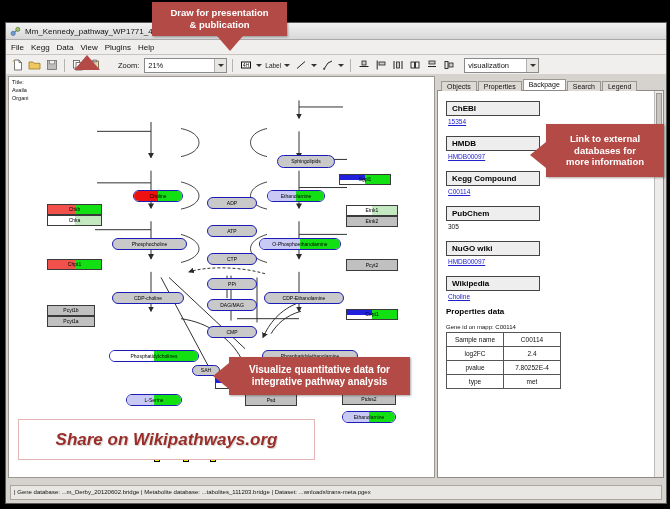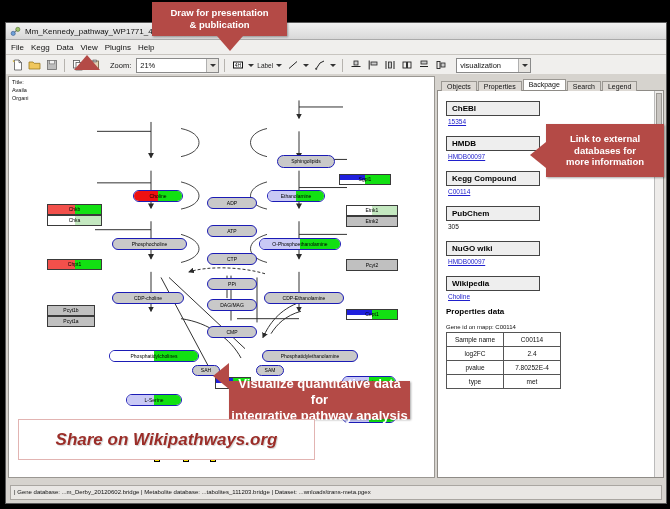--- a/index.html
+++ b/index.html
@@ -16,21 +16,21 @@
   .titlebar .tb-text{font-size:8px;color:#111;white-space:nowrap;}
 
   .menubar{height:14px;background:#f0efed;display:flex;align-items:center;padding-left:5px;
            border-bottom:1px solid #c8c5c0;}
   .menubar .mi{font-size:8px;color:#111;margin-right:7px;cursor:default;}
 
   .toolbar{height:20px;background:#f0efed;display:flex;align-items:center;padding-left:4px;
            border-bottom:1px solid #b9b6b1;gap:2px;}
   .tbtn{width:15px;height:15px;display:flex;align-items:center;justify-content:center;}
   .tbtn svg{display:block;}
-  .zoomlbl{font-size:7.5px;color:#111;margin-left:6px;margin-right:3px;}
+  .zoomlbl{font-size:7.5px;color:#111;margin-left:14px;margin-right:3px;}
   .combo{height:13px;background:#fff;border:1px solid #8a8a8a;display:flex;align-items:center;
          font-size:7.5px;color:#111;padding-left:3px;position:relative;}
   .combo .arw{position:absolute;right:0;top:0;bottom:0;width:11px;background:#e8e6e2;
               border-left:1px solid #b0b0b0;display:flex;align-items:center;justify-content:center;}
   .combo .arw i{border-left:3px solid transparent;border-right:3px solid transparent;
                 border-top:3px solid #333;font-style:normal;}
   .tsep{width:1px;height:13px;background:#b6b3ae;margin:0 3px;}
   .caret{width:8px;height:13px;display:flex;align-items:center;justify-content:center;}
   .caret i{border-left:3px solid transparent;border-right:3px solid transparent;
            border-top:3px solid #333;font-style:normal;}
@@ -507,21 +507,21 @@
   </div>
 
   <div class="callout" style="left:152px;top:2px;width:135px;height:34px;font-size:9.5px;">
     <span style="white-space:pre-line;">Draw for presentation
 &amp; publication</span>
   </div>
   <div class="arrow-dn" style="left:217px;top:36px;"></div>
 
   <div class="arrow-up" style="left:74px;top:55px;"></div>
 
-  <div class="callout" style="left:229px;top:357px;width:181px;height:38px;font-size:13px;margin-top:24px;">
+  <div class="callout" style="left:229px;top:357px;width:181px;height:38px;font-size:10px;">
     <span style="white-space:pre-line;">Visualize quantitative data  for
 integrative pathway analysis</span>
   </div>
   <div class="arrow-lf" style="left:213px;top:363px;"></div>
 
   <div class="callout" style="left:546px;top:124px;width:118px;height:53px;font-size:9.5px;">
     <span style="white-space:pre-line;">Link  to external
 databases  for
 more information</span>
   </div>

